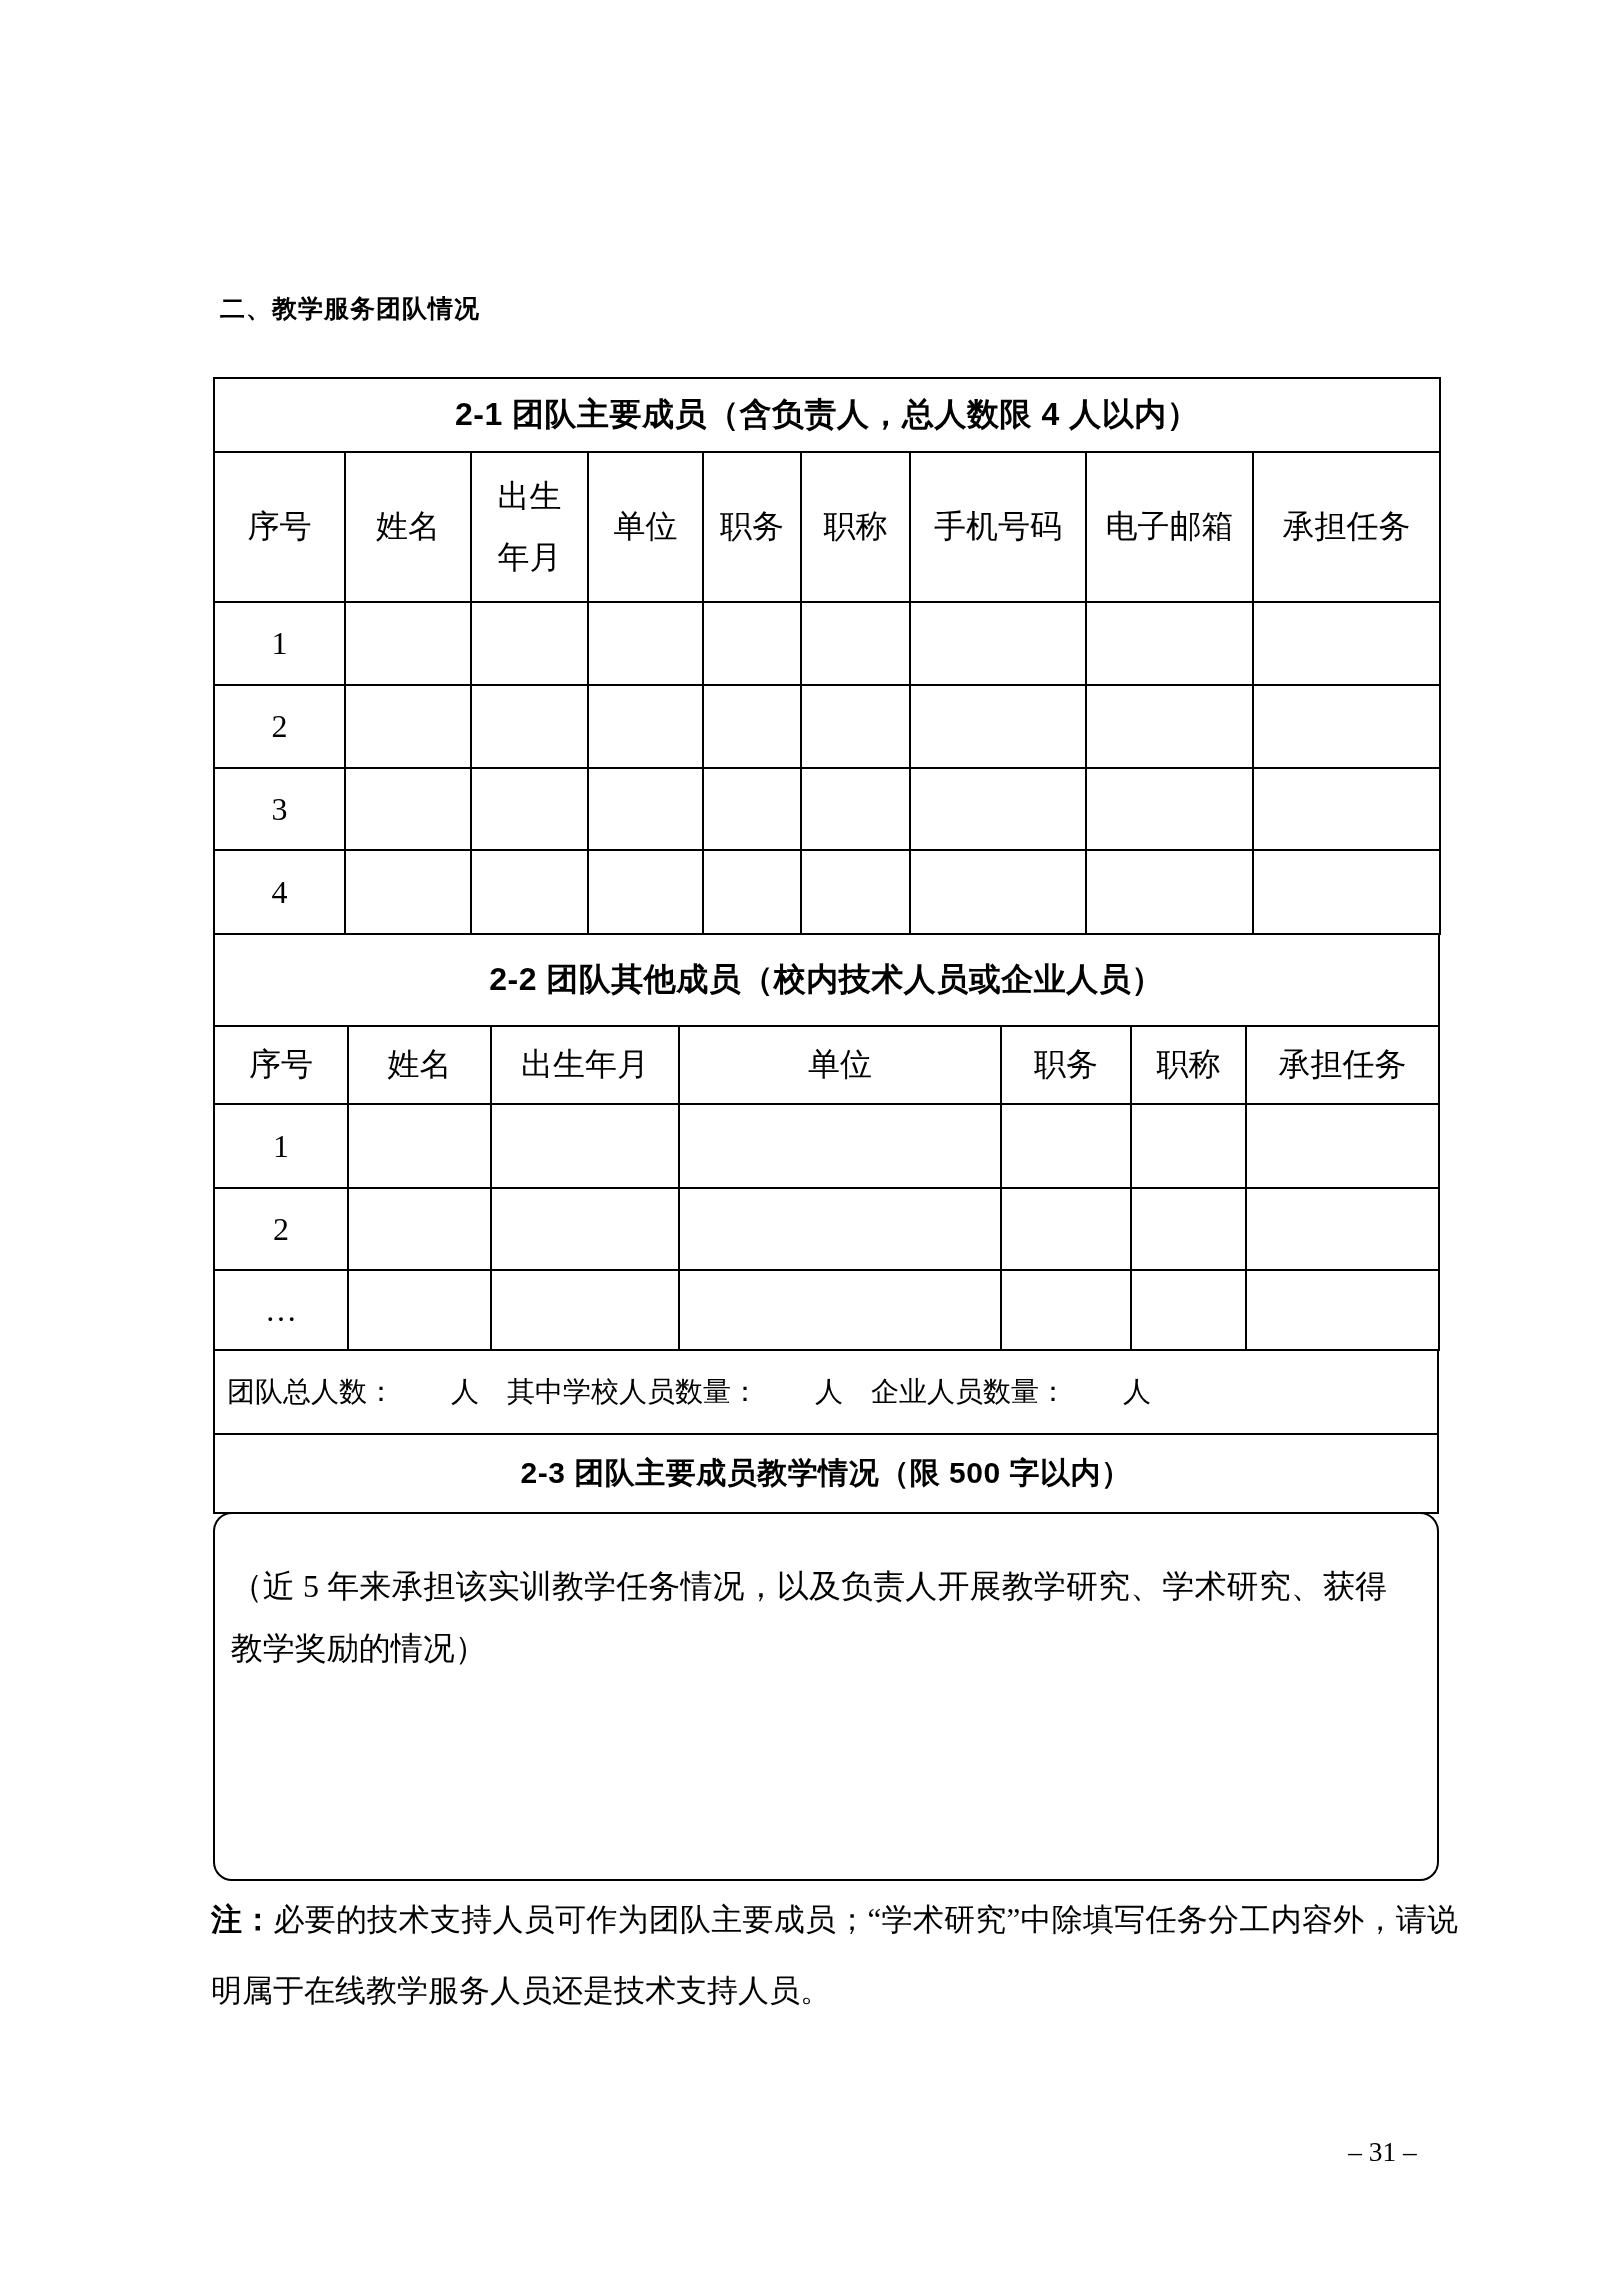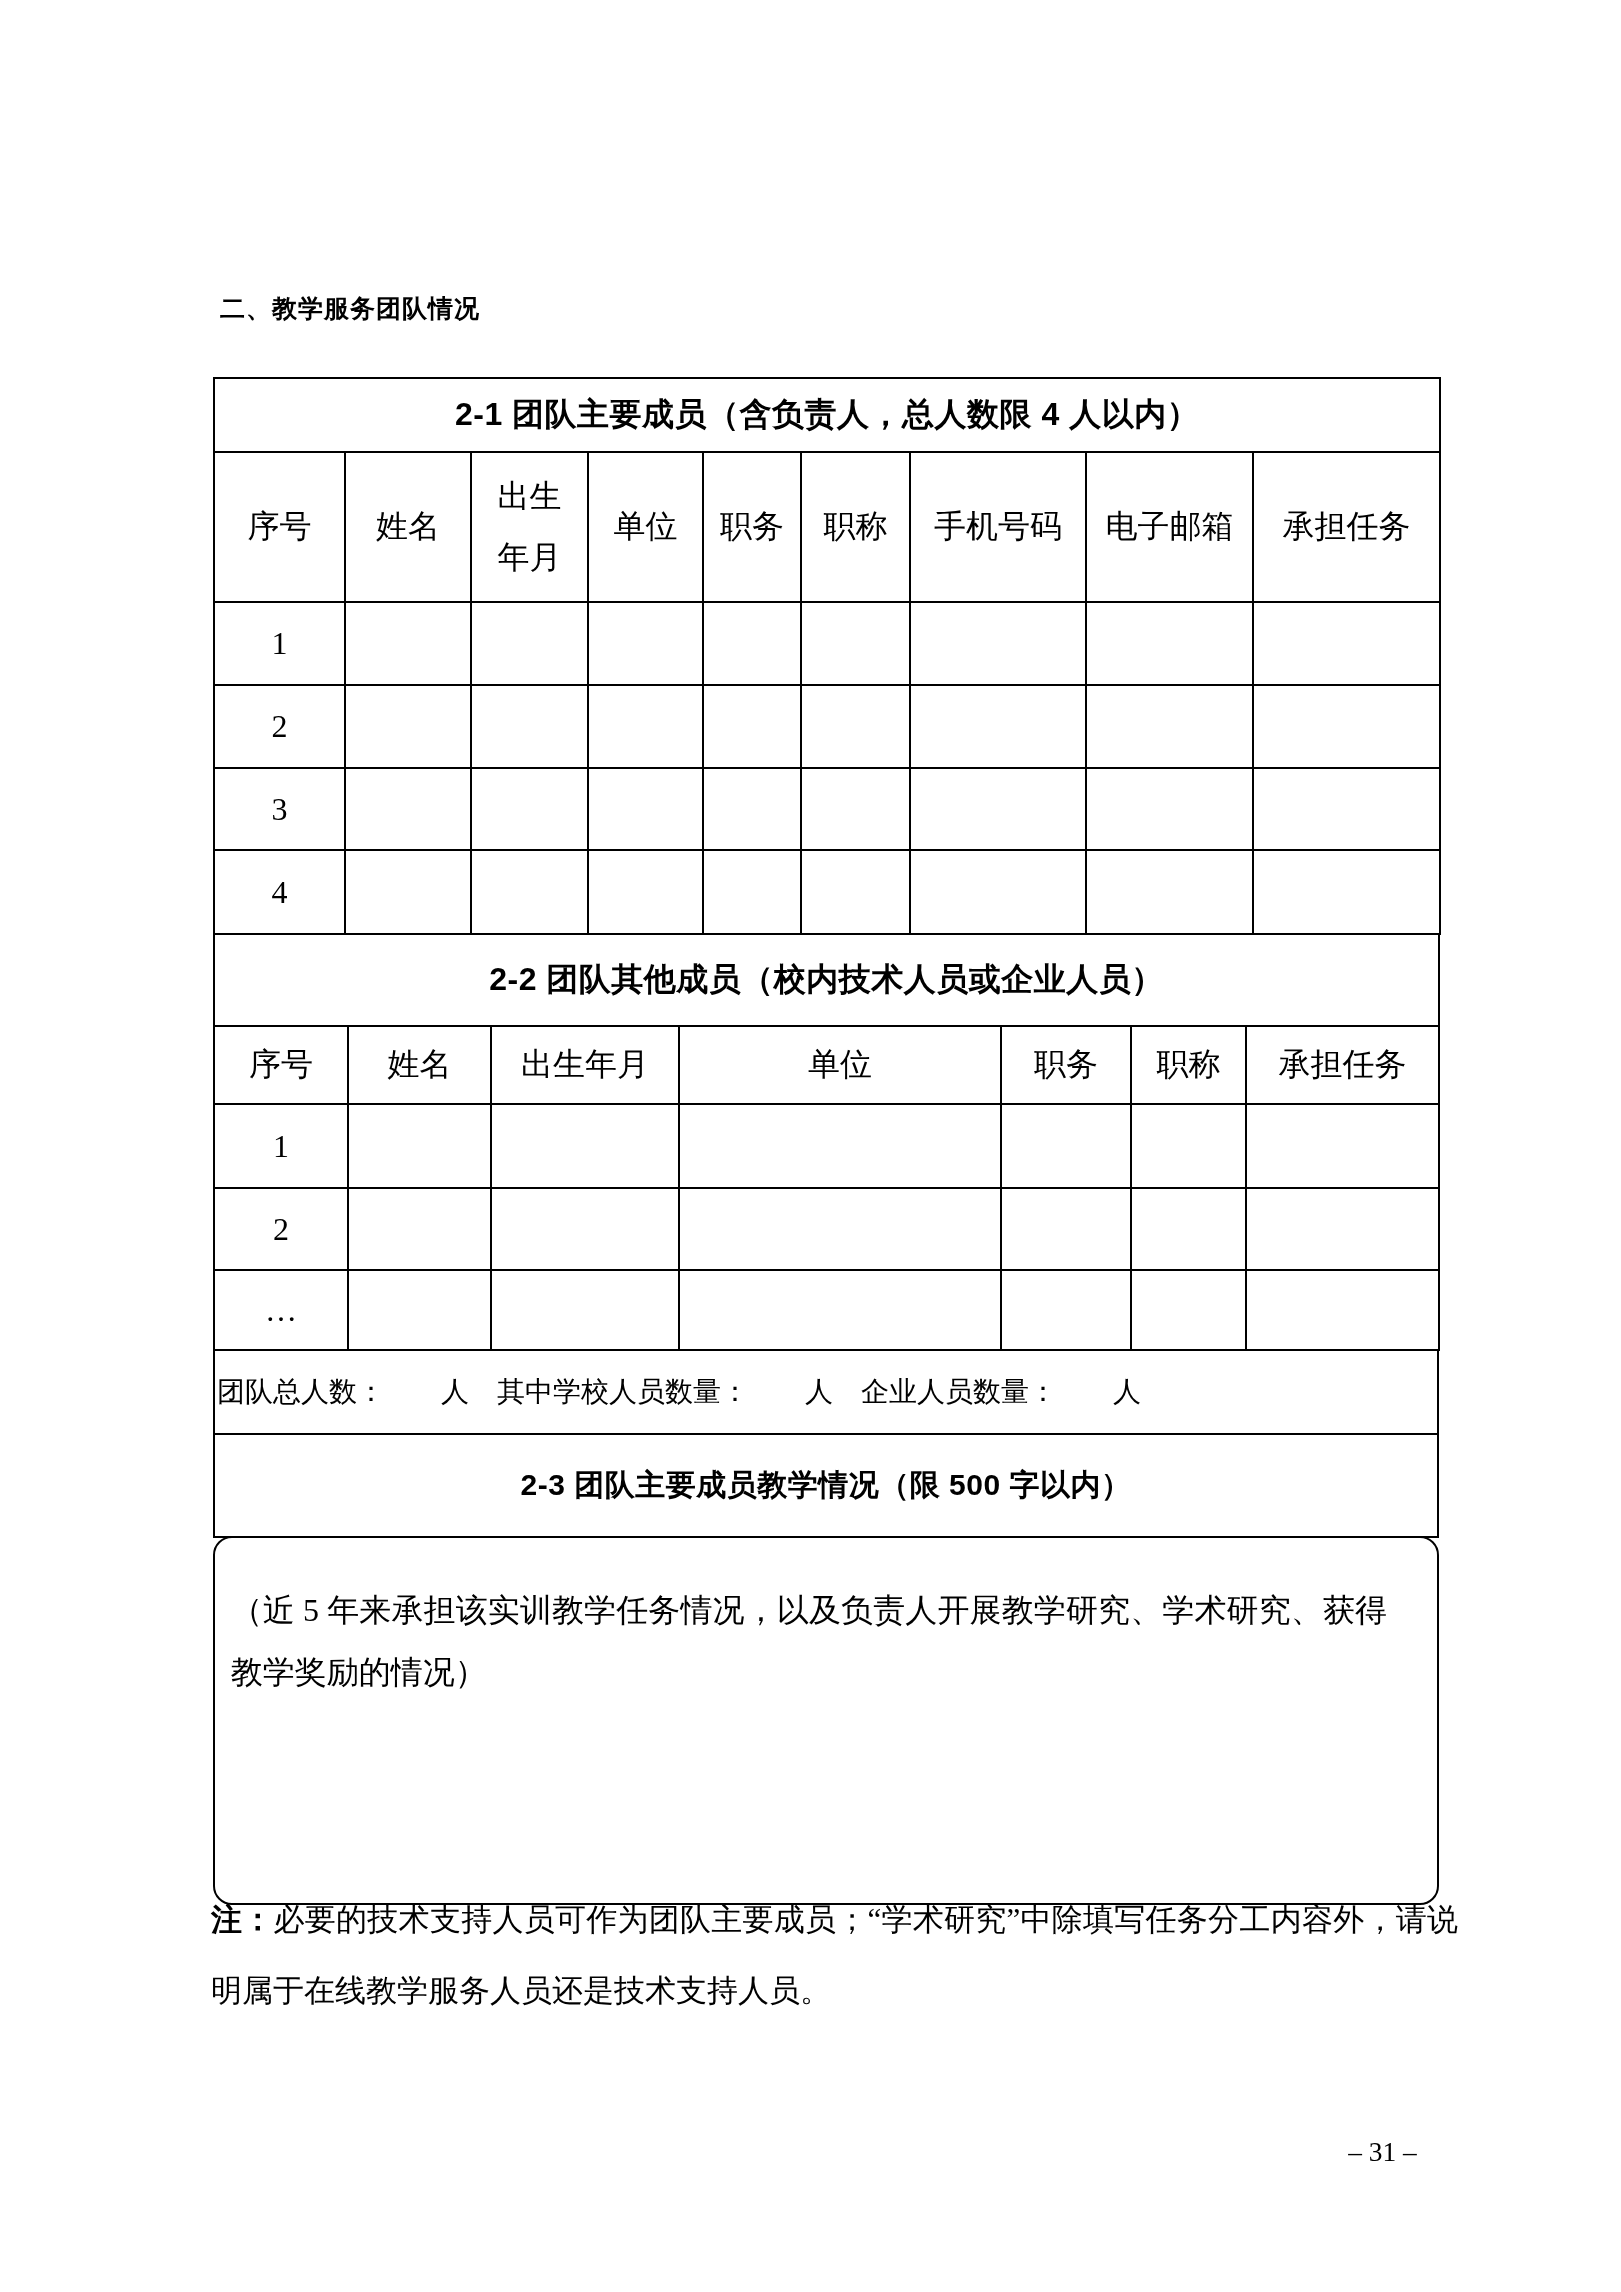--- a/index.html
+++ b/index.html
@@ -35,24 +35,24 @@
   }
   .two-line {
     display: inline-block; width: 2.15em; line-height: 1.9;
     word-break: break-all; text-align: center;
   }
   .fullrow {
     border: 2px solid #000; margin-top: -2px; width: 1226px;
   }
   .totals-row {
     height: 86px; display: flex; align-items: center;
-    padding-left: 2px; font-size: 28px; white-space: pre;
+    padding-left: 12px; font-size: 28px; white-space: pre;
   }
   .sec23-row {
-    height: 105px; display: flex; align-items: center; justify-content: center;
+    height: 81px; display: flex; align-items: center; justify-content: center;
     font-family: "Liberation Sans", "DejaVu Sans", sans-serif;
     font-weight: bold; font-size: 30px; letter-spacing: 0.5px;
   }
   .content-box {
     height: 369px; padding: 41px 50px 0 15.7px;
     font-size: 32px; line-height: 1.95; text-align: justify; border-radius: 19px;
   }
   .note {
     position: absolute; left: 211px; top: 1884px; width: 1247px;
     font-size: 31px; line-height: 2.3; text-align: justify;

